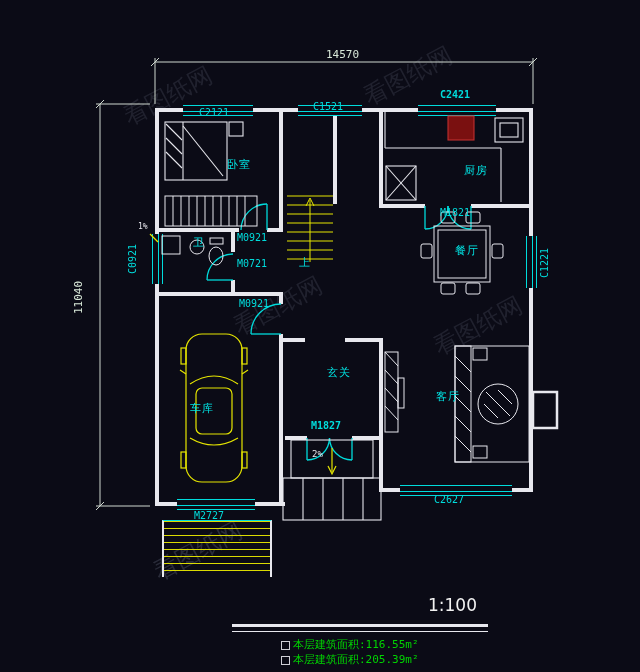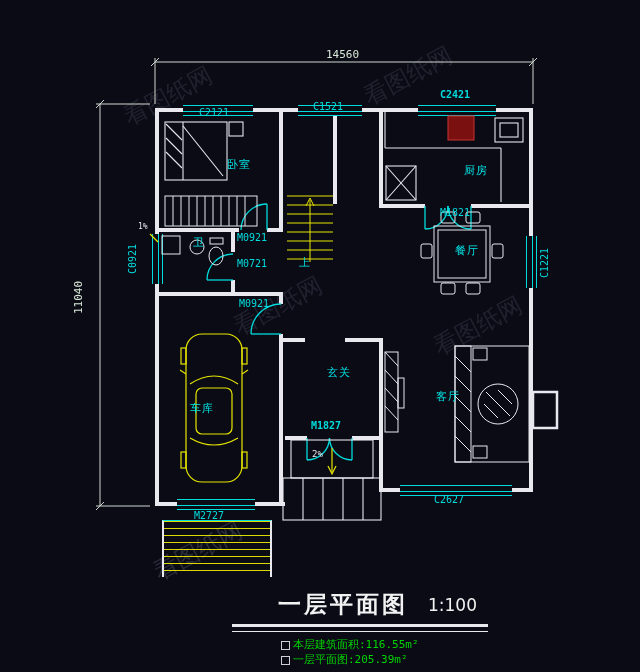--- a/index.html
+++ b/index.html
@@ -242,21 +242,21 @@
       <polyline points="328,466 332,474 336,466"></polyline>
     </g>
 
     <g stroke="#e6e600" stroke-width="1.2" fill="none">
       <line x1="150" y1="234" x2="158" y2="242"></line>
     </g>
 
     <rect x="533" y="392" width="24" height="36" stroke="#e8e8ee" stroke-width="2.5" fill="none"></rect>
   </svg>
 
-  <div class="dim" style="left:326px;top:49px;">14560</div>
+  <div class="dim" style="left:326px;top:49px;">14570</div>
   <div class="dim rot" style="left:62px;top:292px;">11040</div>
 
   <div class="lbl" style="left:199px;top:108px;">C2121</div>
   <div class="lbl" style="left:313px;top:102px;">C1521</div>
   <div class="lbl" style="left:440px;top:90px;font-weight:bold;">C2421</div>
   <div class="lbl rot" style="left:118px;top:254px;">C0921</div>
   <div class="lbl rot" style="left:530px;top:258px;">C1221</div>
   <div class="lbl" style="left:434px;top:495px;">C2627</div>
 
   <div class="lbl" style="left:237px;top:233px;">M0921</div>
@@ -271,23 +271,22 @@
   <div class="room" style="left:193px;top:236px;">卫</div>
   <div class="room" style="left:455px;top:244px;text-align:center;">餐厅</div>
   <div class="room" style="left:327px;top:366px;">玄关</div>
   <div class="room" style="left:190px;top:402px;text-align:center;">车库</div>
   <div class="room" style="left:436px;top:390px;">客厅</div>
 
   <div class="room" style="left:299px;top:256px;">上</div>
   <div class="small-note" style="left:312px;top:450px;">2%</div>
   <div class="small-note" style="left:138px;top:222px;font-size:8px;">1%</div>
 
-  <div class="title-main" style="left:278px;top:589px;">一层平面图</div>
   <div class="title-scale" style="left:428px;top:595px;">1:100</div>
   <div class="uline" style="left:232px;top:624px;width:256px;height:3px;"></div>
   <div class="uline" style="left:232px;top:631px;width:256px;height:1px;"></div>
 
   <div class="area-box" style="left:281px;top:641px;"></div>
   <div class="area-line" style="left:293px;top:639px;">本层建筑面积:116.55m²</div>
   <div class="area-box" style="left:281px;top:656px;"></div>
-  <div class="area-line" style="left:293px;top:654px;">一层平面图:205.39m²</div>
+  <div class="area-line" style="left:293px;top:654px;">本层建筑面积:205.39m²</div>
 
 </div>
 
 </body></html>

